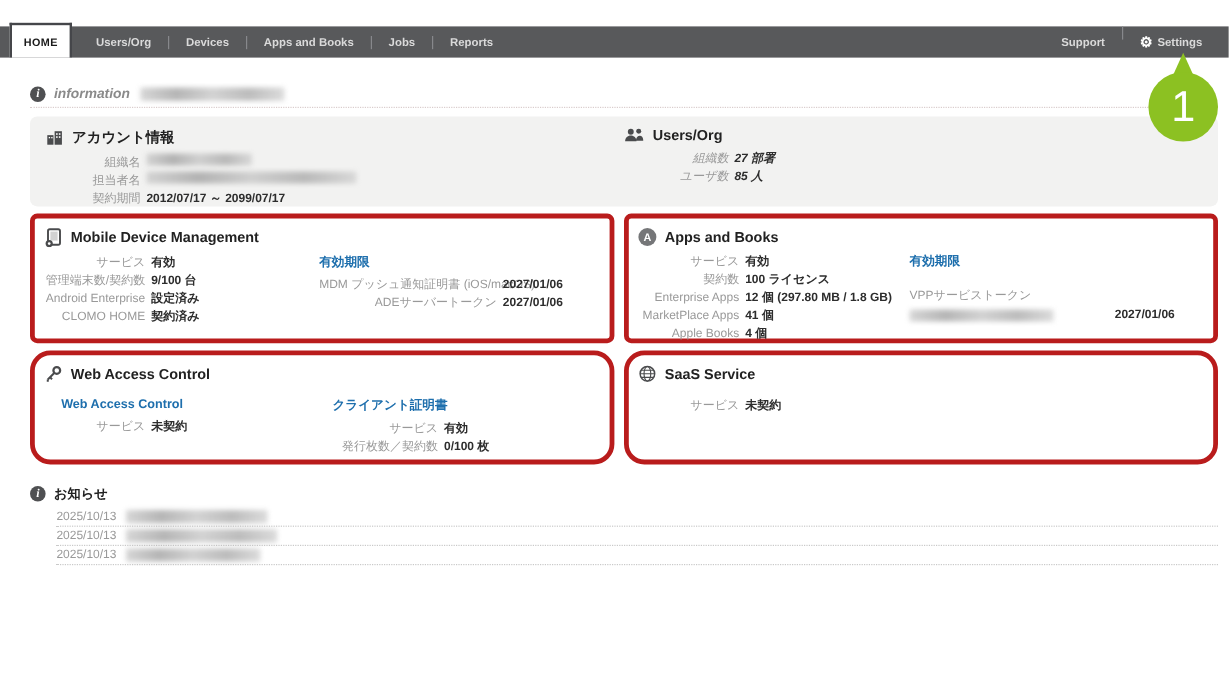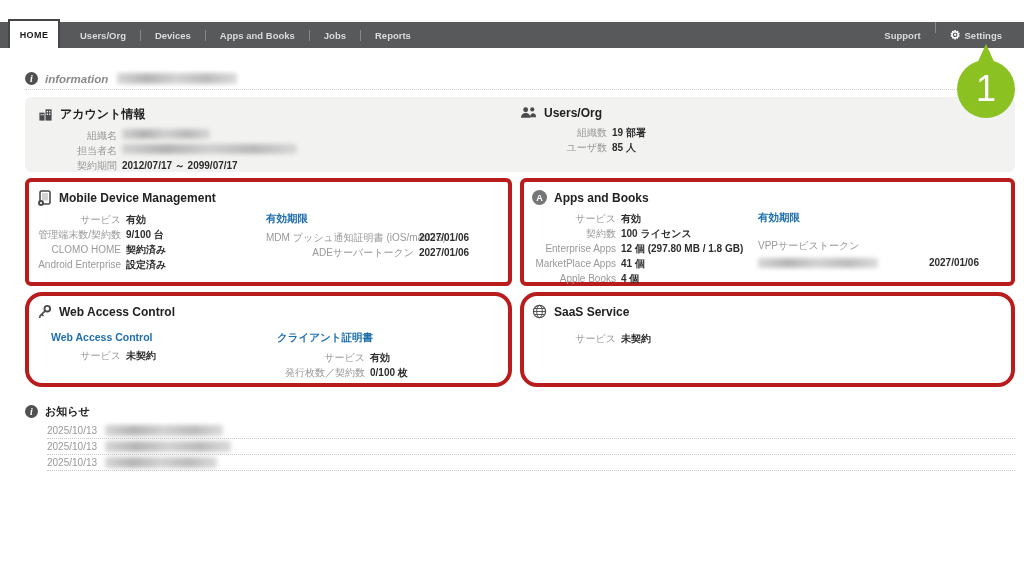--- a/index.html
+++ b/index.html
@@ -72,21 +72,21 @@
 
   
   .gray-card {
     margin-top:7px; background:#f2f2f1; border-radius:6px; height:75px;
     display:flex; padding-top:9px;
   }
   .acct-col { width:495px; padding-left:13px; }
   .acct-col .rows { margin-top:5px; }
   .acct-col .lbl { width:79px; }
   .uorg-col { flex:1; }
-  .uorg-col .rows { margin-top:5px; }
+  .uorg-col .rows { margin-top:5px;font-style:italic; }
   .uorg-col .lbl { width:87px; }
 
   
   .cards-row { display:flex; gap:8px; margin-top:6px; }
   .card { background:#fff; border:4px solid #b91c1c; border-radius:6px; padding:8px 0 0 8px; }
   .card.left  { width:487px; }
   .card.right { width:495px; }
   .row1 .card { height:108px; }
   .row2 .card { height:95px;border-radius:17px; }
 
@@ -208,21 +208,21 @@
               <path d="M1 12c0-3 2.2-5 5-5s5 2 5 5z" fill="#4a4b4d"></path>
               <circle cx="13" cy="3.2" r="2.2" fill="#4a4b4d"></circle>
               <path d="M10.5 11.5c.2-2.8 1.6-4.3 3.5-4.3 1.7 0 3 1.6 3 4.3z" fill="#4a4b4d"></path>
             </svg>
         </span>
         <span>Users/Org</span>
       </div>
       <div class="rows">
         <div class="kv">
           <span class="lbl">組織数</span>
-          <span class="val">19 部署</span>
+          <span class="val">27 部署</span>
         </div>
         <div class="kv">
           <span class="lbl">ユーザ数</span>
           <span class="val">85 人</span>
         </div>
       </div>
     </div>
   </div>
 
   <div class="cards-row row1">
@@ -243,26 +243,26 @@
         <div class="mdm-left">
           <div class="kv">
             <span class="lbl">サービス</span>
             <span class="val">有効</span>
           </div>
           <div class="kv">
             <span class="lbl">管理端末数/契約数</span>
             <span class="val">9/100 台</span>
           </div>
           <div class="kv">
+            <span class="lbl">Android Enterprise</span>
+            <span class="val">設定済み</span>
+          </div>
+          <div class="kv">
             <span class="lbl">CLOMO HOME</span>
             <span class="val">契約済み</span>
-          </div>
-          <div class="kv">
-            <span class="lbl">Android Enterprise</span>
-            <span class="val">設定済み</span>
           </div>
         </div>
         <div class="mdm-right">
           <div class="expiry-title blue">有効期限</div>
           <div class="kv">
             <span class="lbl">MDM プッシュ通知証明書 (iOS/macOS)</span>
             <span class="val">2027/01/06</span>
           </div>
           <div class="kv">
             <span class="lbl">ADEサーバートークン</span>

